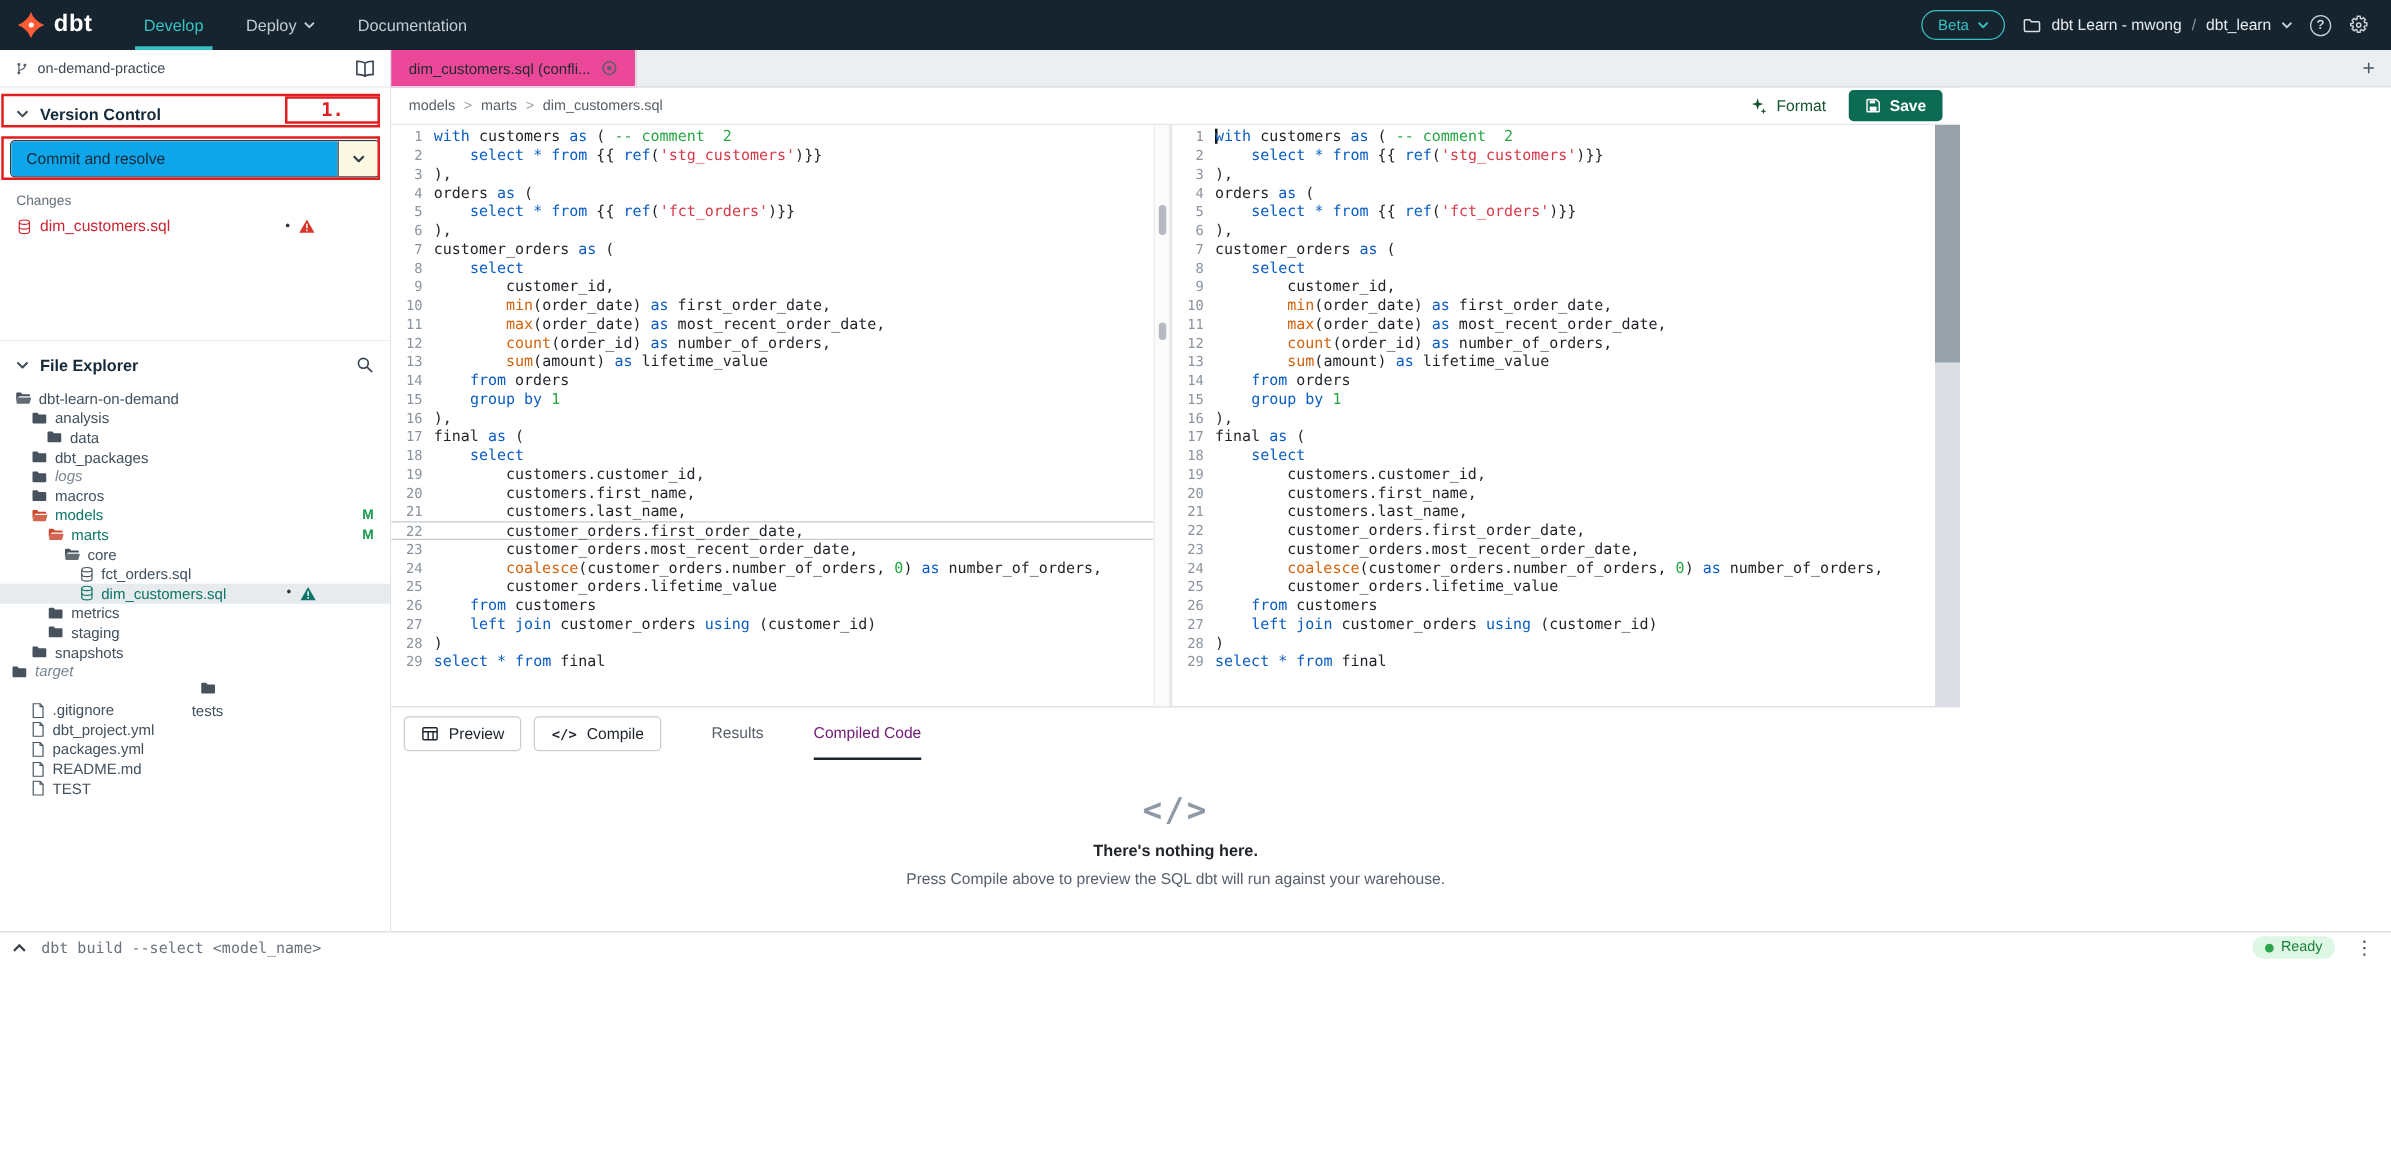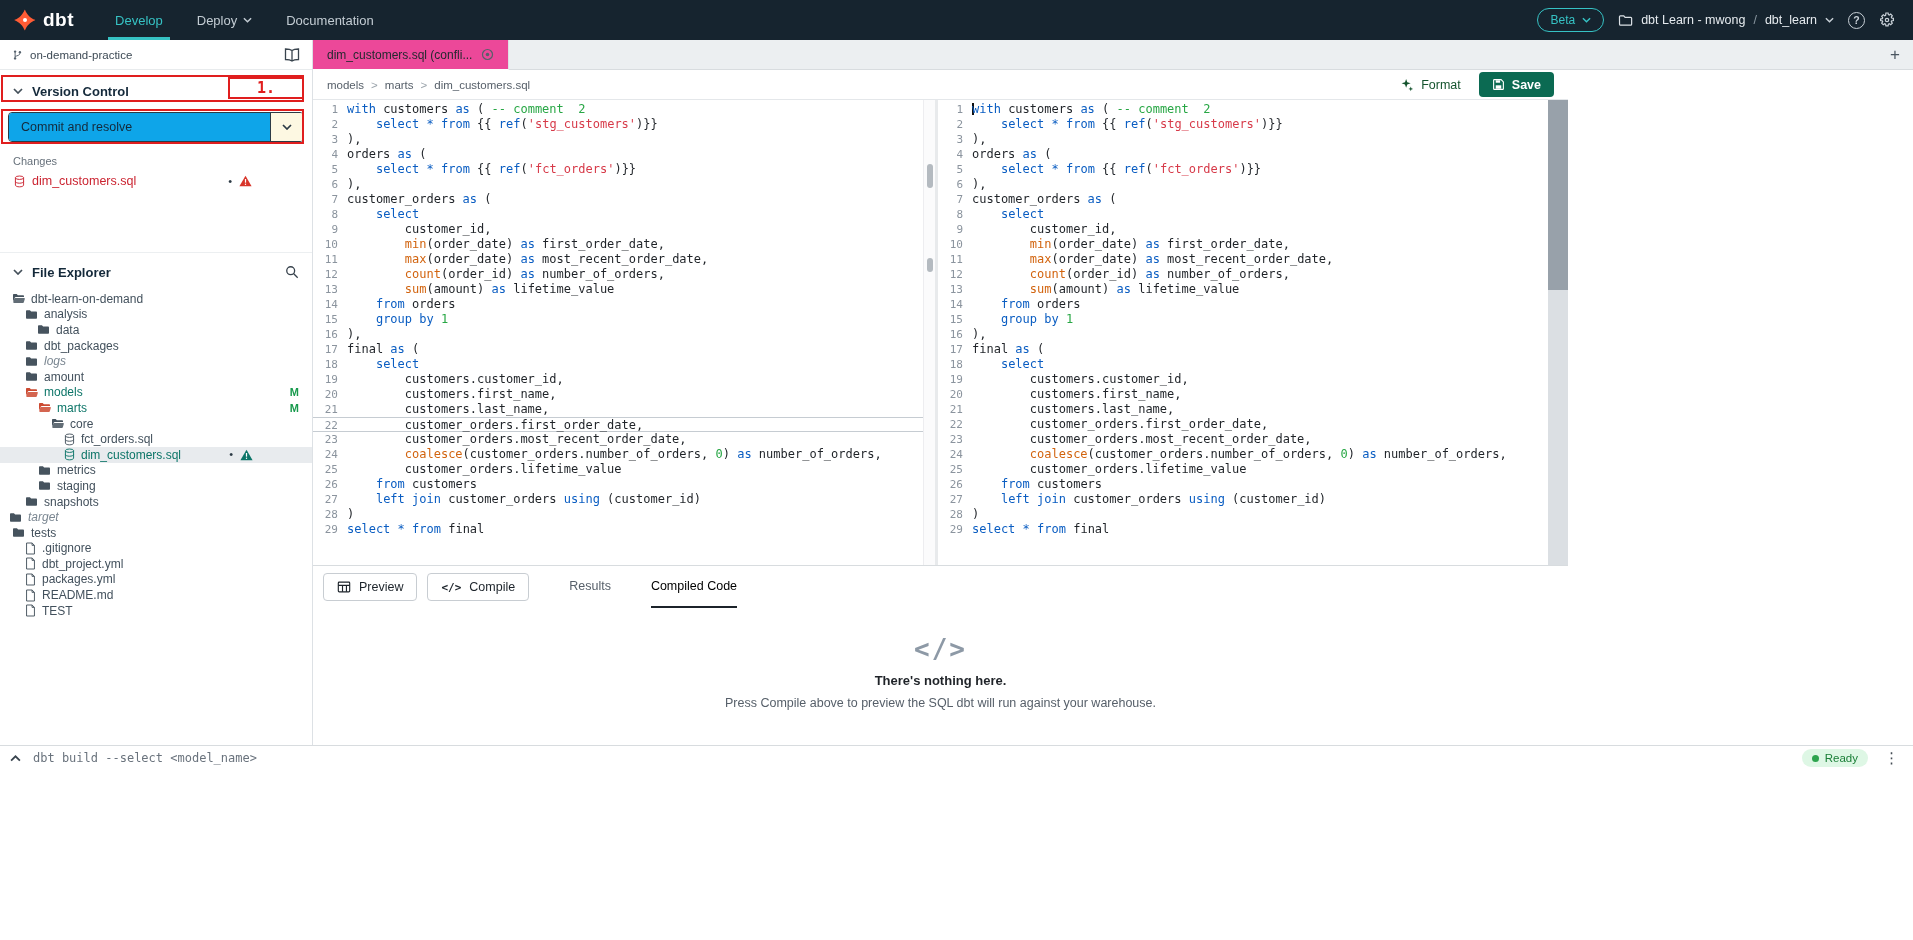--- a/index.html
+++ b/index.html
@@ -40,21 +40,21 @@
   .vc{padding-top:7px}
   .commit-btn{margin:7px 8px 0 8px;height:30px;border:1px solid #2c3a45;border-radius:4px;display:flex;overflow:hidden;cursor:pointer}
   .commit-main{flex:1;background:#0ea5e9;display:flex;align-items:center;padding:0 12px;font-size:12.5px;color:#14293a}
   .commit-caret{width:33px;border-left:1px solid #2c3a45;background:#fdf8e2;display:flex;align-items:center;justify-content:center;color:#2c3a45}
   .changes-label{margin-top:13px;padding:0 13px;font-size:11px;color:#66707a}
   .change-item{height:22px;margin-top:3px;display:flex;align-items:center;gap:7px;padding:0 14px;font-size:12.5px;color:var(--red);cursor:pointer}
   .row-right{margin-left:auto;margin-right:46px;display:flex;align-items:center;gap:7px}
   .unsaved-dot{color:#2c3a45;font-size:11px;line-height:1}
   .ico.warn{color:#d8352a}
   .ico.red{color:var(--red)}
-  .fe{margin-top:60px;border-top:1px solid #eceff1;padding-top:5px}
+  .fe{margin-top:80px;border-top:1px solid #eceff1;padding-top:5px}
   .fe .search{margin-left:auto;color:#37424c}
   .tree{padding-top:5px;font-size:12px;color:#42505c}
   .tree-row{height:15.6px;display:flex;align-items:center;gap:6px;padding-right:13px;cursor:pointer;white-space:nowrap}
   .tree-row .ico{color:#46535e;flex:none}
   .tree-row.italic{font-style:italic;color:#7a8691}
   .tree-row.modified{color:#0c7568}
   .tree-row.modified .ico{color:#cc4a31}
   .tree-row.selected{background:#e8ebee;color:#0c7568}
   .tree-row.selected .ico{color:#0c7568}
   .badge-m{margin-left:auto;color:var(--mod);font-weight:bold;font-size:11px}
@@ -89,21 +89,21 @@
   .pane-divider{width:3px;flex:none;background:#e8eaec}
   .vscroll-right{width:20px;flex:none;background:#dbdfe3;position:relative}
   .vthumb-big{position:absolute;left:0;width:20px;background:#98a1aa}
 
   .panel{height:180px;flex:none;border-top:1px solid #d8dcdf;display:flex;flex-direction:column}
   .panel-toolbar{height:42px;flex:none;display:flex;align-items:stretch;padding-left:10px}
   .pbtn{align-self:center;height:28px;border:1px solid #c8cdd2;border-radius:4px;background:#fff;display:flex;align-items:center;gap:8px;padding:0 13px;font-size:12.5px;color:#1c232a;margin-right:10px;cursor:pointer}
   .pbtn .glyph{font-family:"DejaVu Sans Mono",monospace;font-weight:bold;font-size:11px;color:#1c232a}
   .ptabs{display:flex;align-items:stretch;margin-left:30px;gap:40px}
   .ptab{display:flex;align-items:center;font-size:12.5px;color:#57606a;cursor:pointer;border-bottom:2px solid transparent}
-  .ptab.active{color:#000000;border-bottom-color:#1c232a}
+  .ptab.active{color:#701a75;border-bottom-color:#1c232a}
   .empty{text-align:center;margin-top:26px}
   .empty-icon{font-family:"DejaVu Sans Mono",monospace;font-weight:bold;font-size:26px;color:#8d99a6;letter-spacing:2px}
   .empty-title{margin-top:9px;font-size:13px;font-weight:bold;color:#1f2328}
   .empty-sub{margin-top:8px;font-size:12.5px;color:#57606a}
 
   
   .statusbar{height:25px;flex:none;border-top:1px solid #d8dcdf;display:flex;align-items:center;padding:0 10px;gap:12px;background:#fff}
   .statusbar .chev{color:#39444e}
   .cmd{font-family:"DejaVu Sans Mono",monospace;font-size:12px;color:#6a737d}
   .ready{margin-left:auto;background:#def7e5;color:#1a7f37;border-radius:10px;height:18px;padding:0 10px;display:flex;align-items:center;gap:6px;font-size:11.5px}
@@ -303,21 +303,21 @@
                 </svg>
               </span>
               <span class="tree-label">logs</span>
             </div>
             <div class="tree-row" style="padding-left: 25px;">
               <span class="ico">
                 <svg width="13" height="11" viewBox="0 0 16 14" fill="currentColor">
                   <path d="M1 2.5c0-.6.4-1 1-1h4l1.5 1.8H14c.6 0 1 .4 1 1v7.2c0 .6-.4 1-1 1H2c-.6 0-1-.4-1-1z"></path>
                 </svg>
               </span>
-              <span class="tree-label">amount</span>
+              <span class="tree-label">macros</span>
             </div>
             <div class="tree-row modified" style="padding-left: 25px;">
               <span class="ico">
                 <svg width="13" height="11" viewBox="0 0 16 14">
                   <path fill="currentColor" d="M1 2.2c0-.5.4-.9.9-.9h3.8l1.5 1.7h6.9c.5 0 .9.4.9.9v1.2H4.6c-.6 0-1.2.4-1.4 1L1 10.8z"></path>
                   <path fill="currentColor" opacity=".85" d="M4.8 6.3h10.3c.6 0 1.1.6.9 1.2l-1.2 4.2c-.1.5-.6.9-1.1.9H2.2c-.6 0-1.1-.6-.9-1.2l1.2-4.2c.2-.5.7-.9 1.3-.9z"></path>
                 </svg>
               </span>
               <span class="tree-label">models</span>
               <span class="badge-m">M</span>
@@ -396,21 +396,21 @@
               <span class="tree-label">snapshots</span>
             </div>
             <div class="tree-row italic" style="padding-left: 9px;">
               <span class="ico">
                 <svg width="13" height="11" viewBox="0 0 16 14" fill="currentColor">
                   <path d="M1 2.5c0-.6.4-1 1-1h4l1.5 1.8H14c.6 0 1 .4 1 1v7.2c0 .6-.4 1-1 1H2c-.6 0-1-.4-1-1z"></path>
                 </svg>
               </span>
               <span class="tree-label">target</span>
             </div>
-            <div class="tree-row" style="padding-left: 12px;">
+            <div class="tree-row" style="padding-left: 33px; flex-direction: column;">
               <span class="ico">
                 <svg width="13" height="11" viewBox="0 0 16 14" fill="currentColor">
                   <path d="M1 2.5c0-.6.4-1 1-1h4l1.5 1.8H14c.6 0 1 .4 1 1v7.2c0 .6-.4 1-1 1H2c-.6 0-1-.4-1-1z"></path>
                 </svg>
               </span>
               <span class="tree-label">tests</span>
             </div>
             <div class="tree-row" style="padding-left: 25px;">
               <span class="ico">
                 <svg width="11" height="13" viewBox="0 0 14 16" fill="none" stroke="currentColor" stroke-width="1.2">

